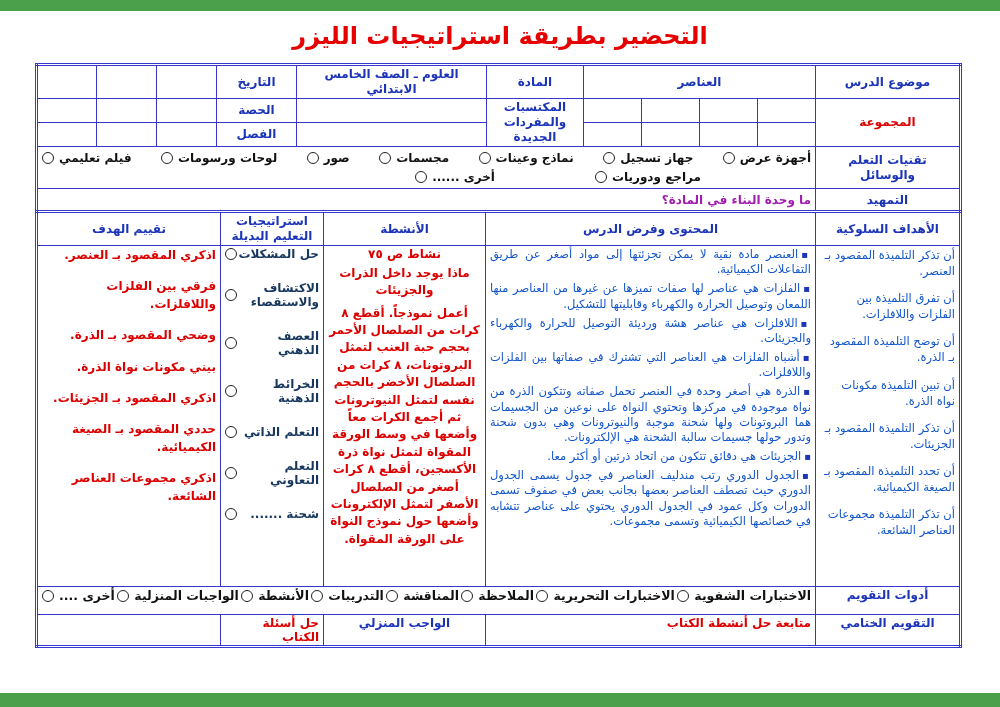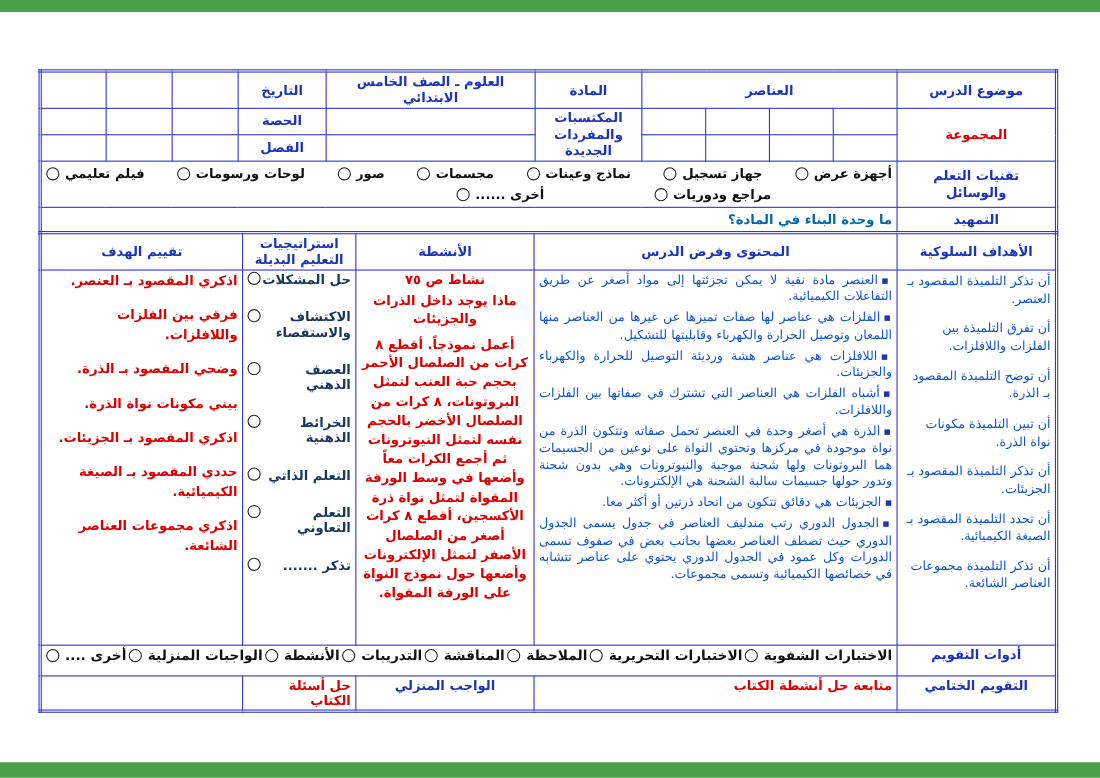--- a/index.html
+++ b/index.html
@@ -23,50 +23,51 @@
   .info-table{top:63px;}
   .main-table{top:210px;}
   .h{color:#1c35b8;font-weight:bold;text-align:center;vertical-align:middle;font-size:13px;line-height:1.25;}
   .h.red{color:#dd0000;}
   
   .tools-cell{padding:3px 10px;vertical-align:middle;}
   .tools-line1{display:flex;justify-content:space-between;align-items:center;}
   .tools-line2{display:flex;justify-content:flex-start;gap:100px;padding-right:110px;margin-top:5px;}
   .tool{display:inline-flex;align-items:center;gap:5px;font-weight:bold;color:#111;font-size:12px;white-space:nowrap;}
   .circle{width:10px;height:10px;border:1.5px solid #222;border-radius:50%;background:#fff;flex:none;display:inline-block;}
-  .intro-cell{color:#0369a1;font-weight:bold;font-size:13px;text-align:right;padding:2px 12px;vertical-align:middle;}
+  .intro-cell{color:#a21caf;font-weight:bold;font-size:13px;text-align:right;padding:2px 12px;vertical-align:middle;}
   
   .main-table td{vertical-align:top;}
   .main-table tr.head td{vertical-align:middle;}
   .obj-cell{padding:10px 6px 0;}
   .obj-item{color:#1155cc;font-weight:normal;font-size:11.5px;text-align:right;margin:0 0 11px;line-height:1.4;}
   .content-cell{padding:6px 6px 0 4px;}
   .content-item{color:#1155cc;font-size:11.5px;text-align:justify;margin:0 0 4px;line-height:1.32;}
   .bullet{color:#1c35b8;font-size:10px;margin-left:3px;}
   .act-cell{padding:40px 8px 0;text-align:center;color:#dd0000;font-weight:bold;font-size:11.5px;}
   .act-title{margin:0 0 4px;}
   .act-q{margin:0 0 6px;line-height:1.4;}
   .act-body{margin:0;line-height:1.45;}
   .strat-cell{padding:52px 8px 0 10px;}
-  .strat-item{display:flex;justify-content:space-between;margin:0 0 20px;color:#17375e;font-weight:bold;font-size:12px;}
+  .strat-item{display:flex;justify-content:space-between;align-items:center;margin:0 0 20px;color:#17375e;font-weight:bold;font-size:12px;}
   .goal-cell{padding:10px 8px 0 6px;}
   .goal-item{color:#dd0000;font-weight:bold;font-size:12px;text-align:right;margin:0 0 14px;line-height:1.45;}
   
   .eval-tools-cell{padding:3px 8px;vertical-align:middle;}
   .eval-line{display:flex;justify-content:space-between;align-items:center;}
   .eval-line .tool{font-size:12.5px;}
   .final-red{color:#dd0000;font-weight:bold;vertical-align:middle;font-size:13px;}
 </style>
 </head>
 <body>
 
 <div class="page">
 
   <div class="bar top"></div>
 
+  <div class="title">التحضير بطريقة استراتيجيات الليزر</div>
 
   <table class="tbl info-table">
     <colgroup>
       <col style="width:145px">
         <col style="width:58px">
         <col style="width:58px">
         <col style="width:58px">
         <col style="width:58px">
       <col style="width:97px">
         <col style="width:190px">
@@ -221,21 +222,21 @@
             </div>
         <div class="strat-item">
               <span>التعلم الذاتي</span>
               <span class="circle"></span>
             </div>
         <div class="strat-item">
               <span>التعلم التعاوني</span>
               <span class="circle"></span>
             </div>
         <div class="strat-item">
-              <span>تذكر .......</span>
+              <span>شحنة .......</span>
               <span class="circle"></span>
             </div>
       </td>
       <td class="goal-cell">
         <p class="goal-item">اذكري المقصود بـ العنصر.</p>
         <p class="goal-item">فرقي بين الفلزات واللافلزات.</p>
         <p class="goal-item">وضحي المقصود بـ الذرة.</p>
         <p class="goal-item">بيني مكونات نواة الذرة.</p>
         <p class="goal-item">اذكري المقصود بـ الجزيئات.</p>
         <p class="goal-item">حددي المقصود بـ الصيغة الكيميائية.</p>

